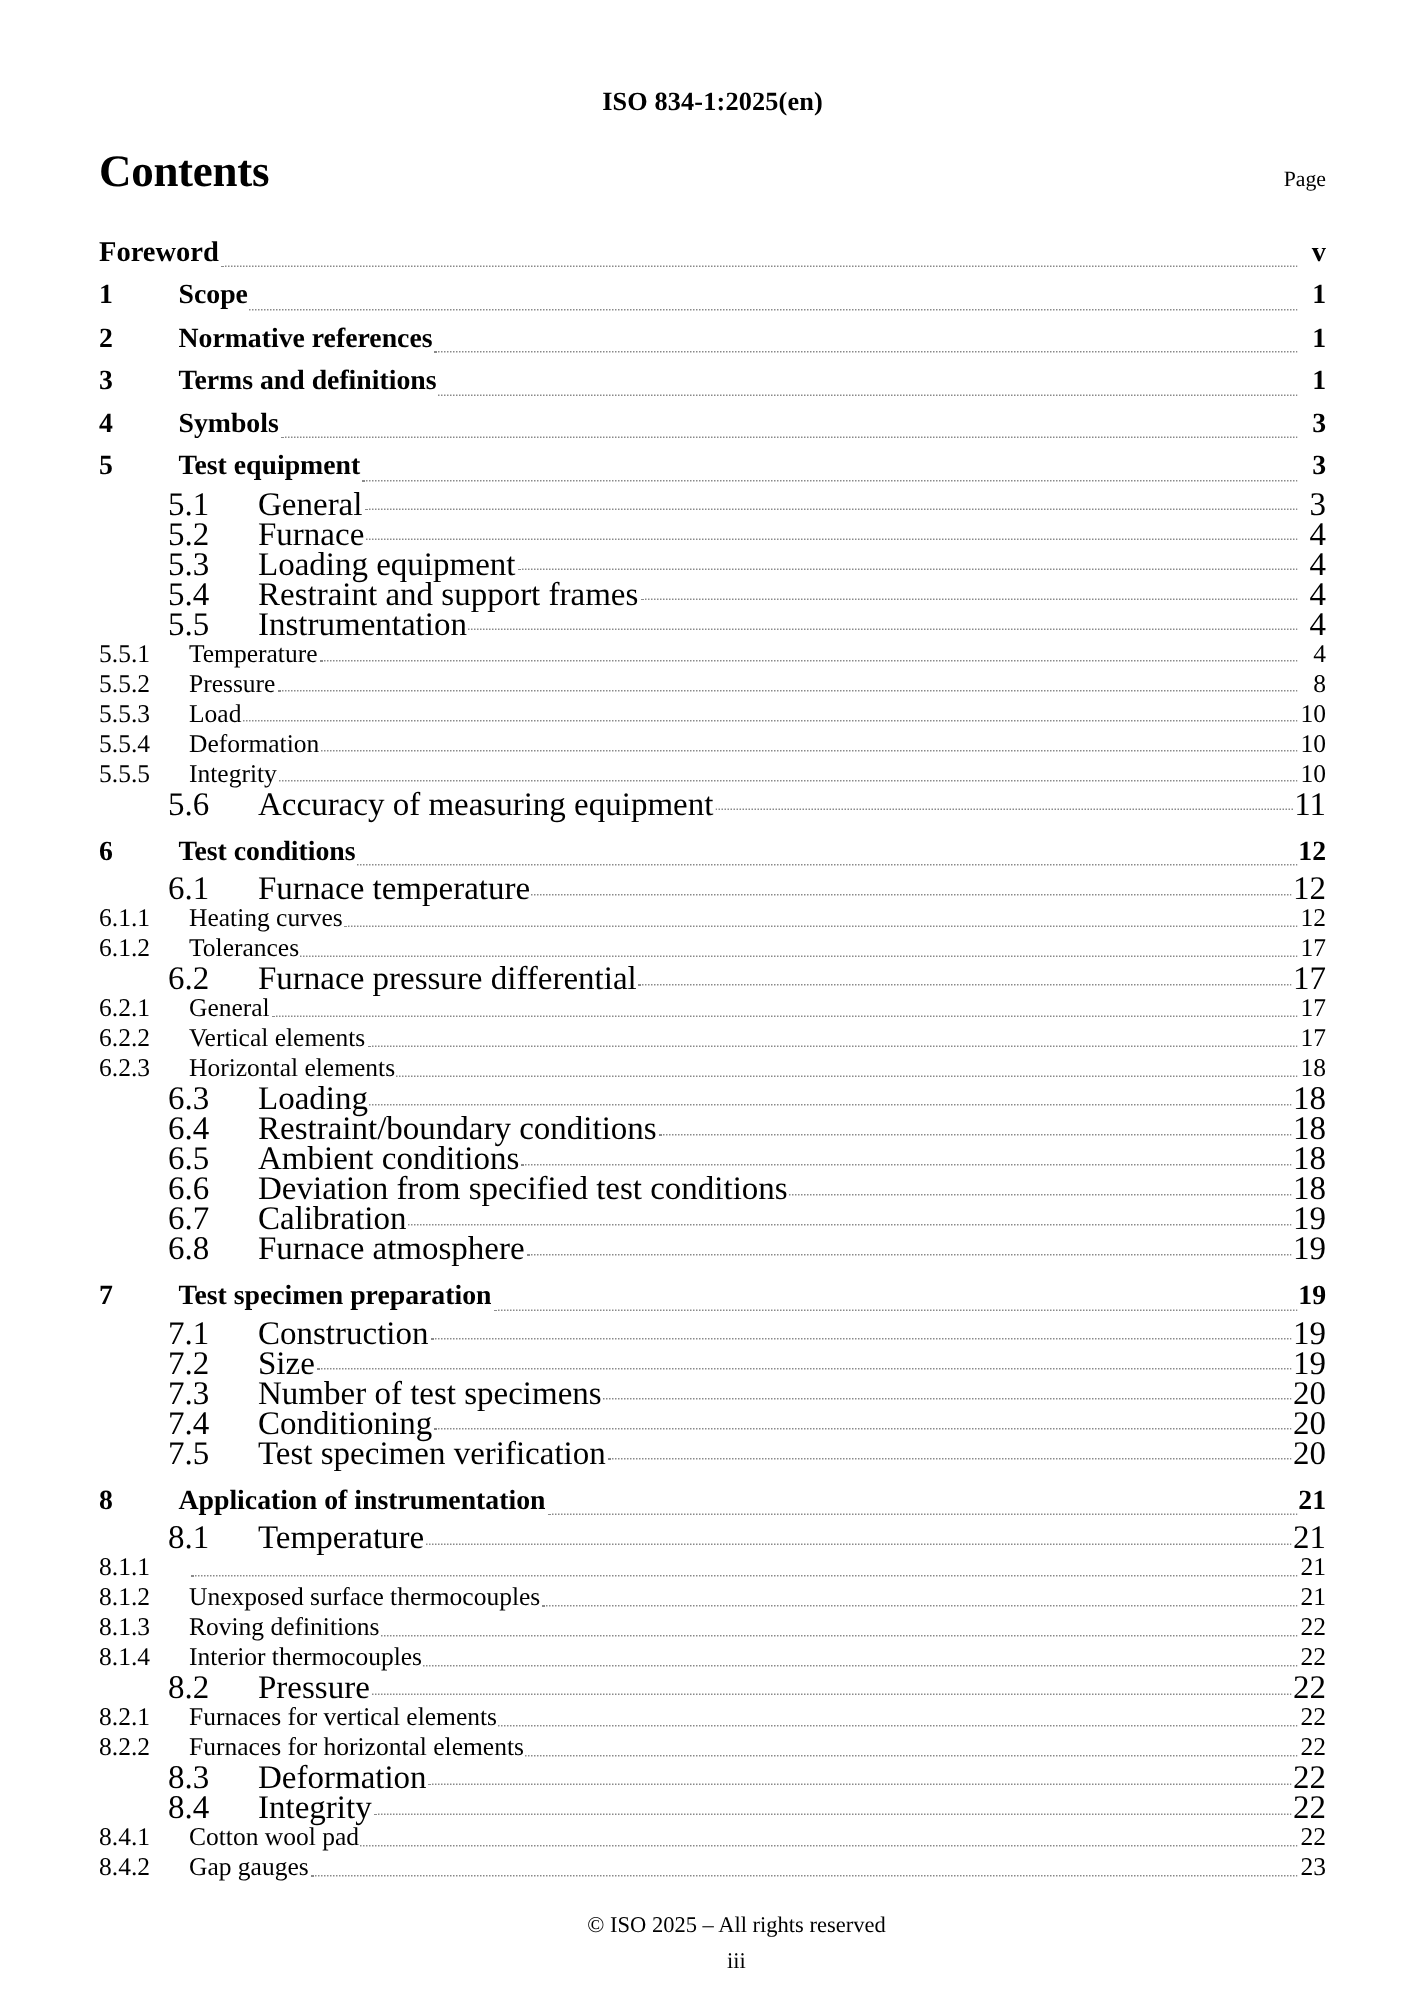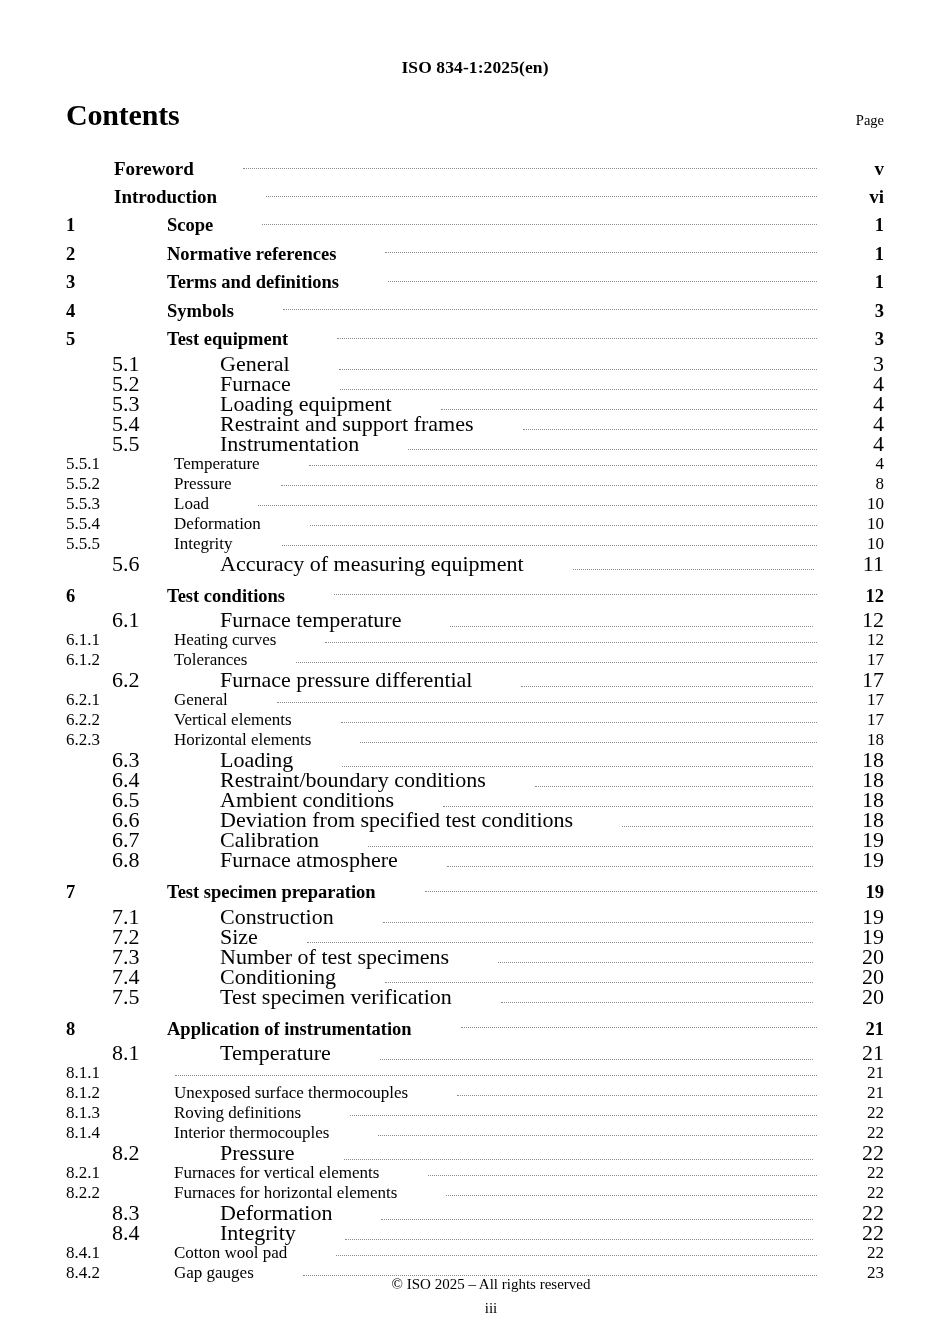--- a/index.html
+++ b/index.html
@@ -58,24 +58,23 @@
   
   .toc {
     position: absolute;
     top: 155px;
     left: 66px;
     width: 818px;
   }
 
   .toc-entry {
     display: flex;
-    align-items: flex-start;
+    align-items: flex-end;
     width: 100%;
     white-space: nowrap;
-    gap: 48px;
   }
 
   .toc-num {
     flex: 0 0 auto;
     text-align: left;
   }
   .toc-text {
     flex: 0 0 auto;
   }
   .toc-leader {
@@ -170,26 +169,20 @@
     <div class="page-label">Page</div>
   </div>
 
   <div class="toc" id="toc-list">
       <div class="toc-entry lvl0">
         <span class="toc-num"></span>
         <span class="toc-text">Foreword</span>
         <span class="toc-leader"></span>
         <span class="toc-pagenum">v</span>
       </div>
-      <div class="toc-entry lvl0">
-        <span class="toc-num"></span>
-        <span class="toc-text">Introduction</span>
-        <span class="toc-leader"></span>
-        <span class="toc-pagenum">vi</span>
-      </div>
       <div class="toc-entry lvl1">
         <span class="toc-num">1</span>
         <span class="toc-text">Scope</span>
         <span class="toc-leader"></span>
         <span class="toc-pagenum">1</span>
       </div>
       <div class="toc-entry lvl1">
         <span class="toc-num">2</span>
         <span class="toc-text">Normative references</span>
         <span class="toc-leader"></span>

